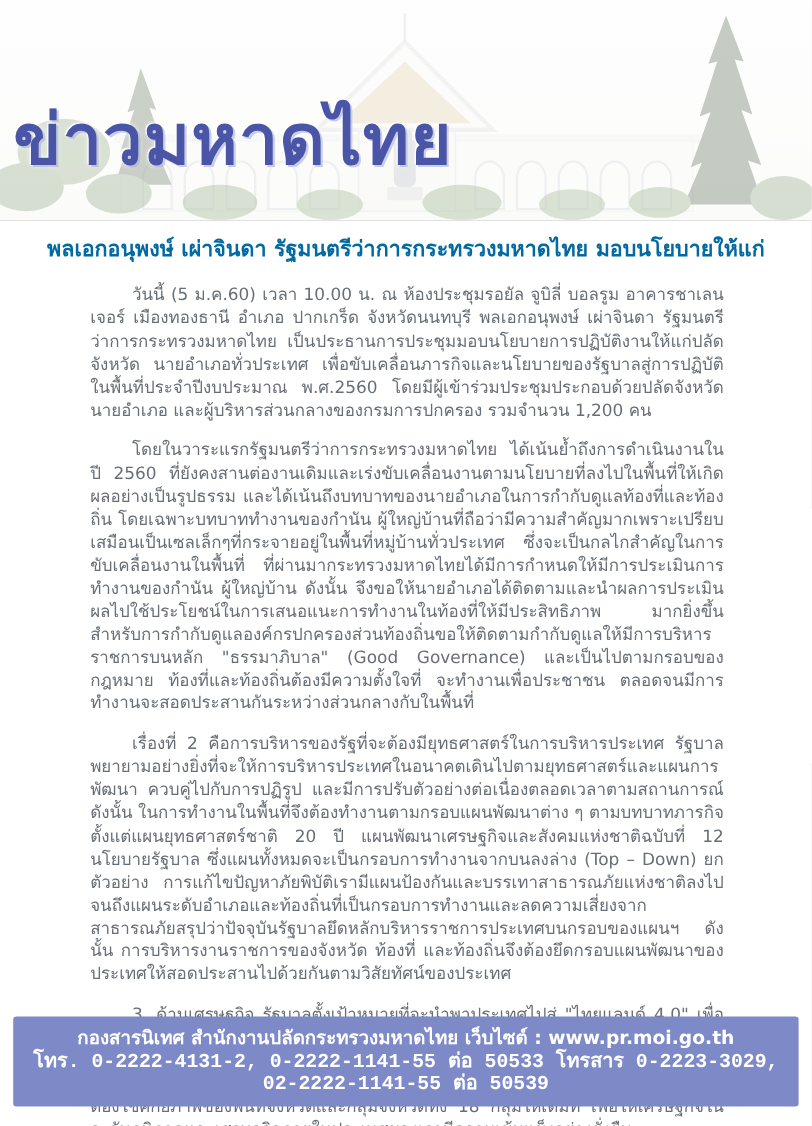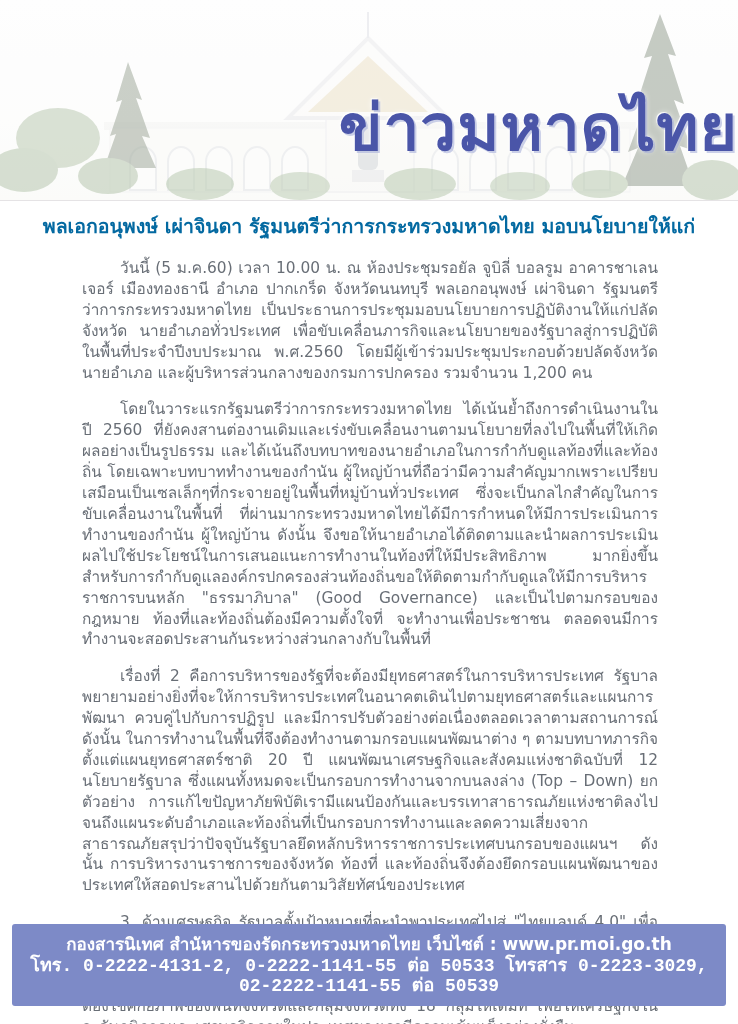--- a/index.html
+++ b/index.html
@@ -14,22 +14,22 @@
   }
   
   .masthead{
     position:relative;
     width:738px;height:200px;
     background:linear-gradient(180deg,#fdfdfd 0%,#fbfbfa 60%,#f7f8f5 100%);
     border-bottom:1px solid rgba(210,205,210,.55);
   }
   .masthead svg{position:absolute;left:0;top:0;}
   .logo{
-    position:absolute;left:0;right:0;top:96px;
-    text-align:right;
+    position:absolute;left:12px;right:0;top:96px;
+    text-align:left;
     font-size:64px;
     font-weight:bold;
     letter-spacing:1px;
     color:#4a55a8;
     text-shadow:
       2px 2px 0 rgba(160,170,215,.55),
       -1px -1px 0 rgba(255,255,255,.9),
       0 0 6px rgba(255,255,255,.8);
     line-height:1;
     user-select:none;
@@ -142,17 +142,17 @@
   </div>
 
   <div class="body-text">
     <p>วันนี้ (5 ม.ค.60) เวลา 10.00 น. ณ ห้องประชุมรอยัล จูบิลี่ บอลรูม อาคารชาเลนเจอร์ เมืองทองธานี อำเภอ ปากเกร็ด จังหวัดนนทบุรี พลเอกอนุพงษ์ เผ่าจินดา รัฐมนตรีว่าการกระทรวงมหาดไทย เป็นประธานการประชุมมอบนโยบายการปฏิบัติงานให้แก่ปลัดจังหวัด นายอำเภอทั่วประเทศ เพื่อขับเคลื่อนภารกิจและนโยบายของรัฐบาลสู่การปฏิบัติในพื้นที่ประจำปีงบประมาณ พ.ศ.2560 โดยมีผู้เข้าร่วมประชุมประกอบด้วยปลัดจังหวัด นายอำเภอ และผู้บริหารส่วนกลางของกรมการปกครอง รวมจำนวน 1,200 คน</p>
     <p>โดยในวาระแรกรัฐมนตรีว่าการกระทรวงมหาดไทย ได้เน้นย้ำถึงการดำเนินงานในปี 2560 ที่ยังคงสานต่องานเดิมและเร่งขับเคลื่อนงานตามนโยบายที่ลงไปในพื้นที่ให้เกิดผลอย่างเป็นรูปธรรม และได้เน้นถึงบทบาทของนายอำเภอในการกำกับดูแลท้องที่และท้องถิ่น โดยเฉพาะบทบาททำงานของกำนัน ผู้ใหญ่บ้านที่ถือว่ามีความสำคัญมากเพราะเปรียบเสมือนเป็นเซลเล็กๆที่กระจายอยู่ในพื้นที่หมู่บ้านทั่วประเทศ ซึ่งจะเป็นกลไกสำคัญในการขับเคลื่อนงานในพื้นที่ ที่ผ่านมากระทรวงมหาดไทยได้มีการกำหนดให้มีการประเมินการทำงานของกำนัน ผู้ใหญ่บ้าน ดังนั้น จึงขอให้นายอำเภอได้ติดตามและนำผลการประเมินผลไปใช้ประโยชน์ในการเสนอแนะการทำงานในท้องที่ให้มีประสิทธิภาพ มากยิ่งขึ้น สำหรับการกำกับดูแลองค์กรปกครองส่วนท้องถิ่นขอให้ติดตามกำกับดูแลให้มีการบริหารราชการบนหลัก "ธรรมาภิบาล" (Good Governance) และเป็นไปตามกรอบของกฎหมาย ท้องที่และท้องถิ่นต้องมีความตั้งใจที่ จะทำงานเพื่อประชาชน ตลอดจนมีการทำงานจะสอดประสานกันระหว่างส่วนกลางกับในพื้นที่</p>
     <p>เรื่องที่ 2 คือการบริหารของรัฐที่จะต้องมียุทธศาสตร์ในการบริหารประเทศ รัฐบาลพยายามอย่างยิ่งที่จะให้การบริหารประเทศในอนาคตเดินไปตามยุทธศาสตร์และแผนการพัฒนา ควบคู่ไปกับการปฏิรูป และมีการปรับตัวอย่างต่อเนื่องตลอดเวลาตามสถานการณ์ ดังนั้น ในการทำงานในพื้นที่จึงต้องทำงานตามกรอบแผนพัฒนาต่าง ๆ ตามบทบาทภารกิจตั้งแต่แผนยุทธศาสตร์ชาติ 20 ปี แผนพัฒนาเศรษฐกิจและสังคมแห่งชาติฉบับที่ 12 นโยบายรัฐบาล ซึ่งแผนทั้งหมดจะเป็นกรอบการทำงานจากบนลงล่าง (Top – Down) ยกตัวอย่าง การแก้ไขปัญหาภัยพิบัติเรามีแผนป้องกันและบรรเทาสาธารณภัยแห่งชาติลงไปจนถึงแผนระดับอำเภอและท้องถิ่นที่เป็นกรอบการทำงานและลดความเสี่ยงจากสาธารณภัยสรุปว่าปัจจุบันรัฐบาลยึดหลักบริหารราชการประเทศบนกรอบของแผนฯ ดังนั้น การบริหารงานราชการของจังหวัด ท้องที่ และท้องถิ่นจึงต้องยึดกรอบแผนพัฒนาของประเทศให้สอดประสานไปด้วยกันตามวิสัยทัศน์ของประเทศ</p>
     <p>3. ด้านเศรษฐกิจ รัฐบาลตั้งเป้าหมายที่จะนำพาประเทศไปสู่ "ไทยแลนด์ 4.0" เพื่อให้ประเทศไทยหลุดพ้นจากกับดักรายได้ปานกลาง กับดักความเหลื่อมล้ำ และกับดักความไม่สมดุลของการพัฒนา โดยสร้างการเปลี่ยนแปลงโดยใช้ความรู้ เทคโนโลยี นวัตกรรม ปรับเปลี่ยนโครงสร้างเศรษฐกิจ ในส่วนที่กระทรวงมหาดไทยต้องร่วมขับเคลื่อน คือ เราต้องใช้ศักยภาพของพื้นที่จังหวัดและกลุ่มจังหวัดทั้ง 18 กลุ่มให้เต็มที่ เพื่อให้เศรษฐกิจในระดับภูมิภาคและเศรษฐกิจภายในประเทศของเรามีความเข้มแข็งอย่างยั่งยืน</p>
   </div>
 
   <div class="footer-bar">
-    <div class="footer-line1">กองสารนิเทศ สำนัหารของรัดกระทรวงมหาดไทย เว็บไซต์ : www.pr.moi.go.th</div>
+    <div class="footer-line1">กองสารนิเทศ สำนักงานปลัดกระทรวงมหาดไทย เว็บไซต์ : www.pr.moi.go.th</div>
     <div class="footer-line2">โทร. 0-2222-4131-2, 0-2222-1141-55 ต่อ 50533 โทรสาร 0-2223-3029, 02-2222-1141-55 ต่อ 50539</div>
   </div>
 
 </div>
 
 </body></html>

